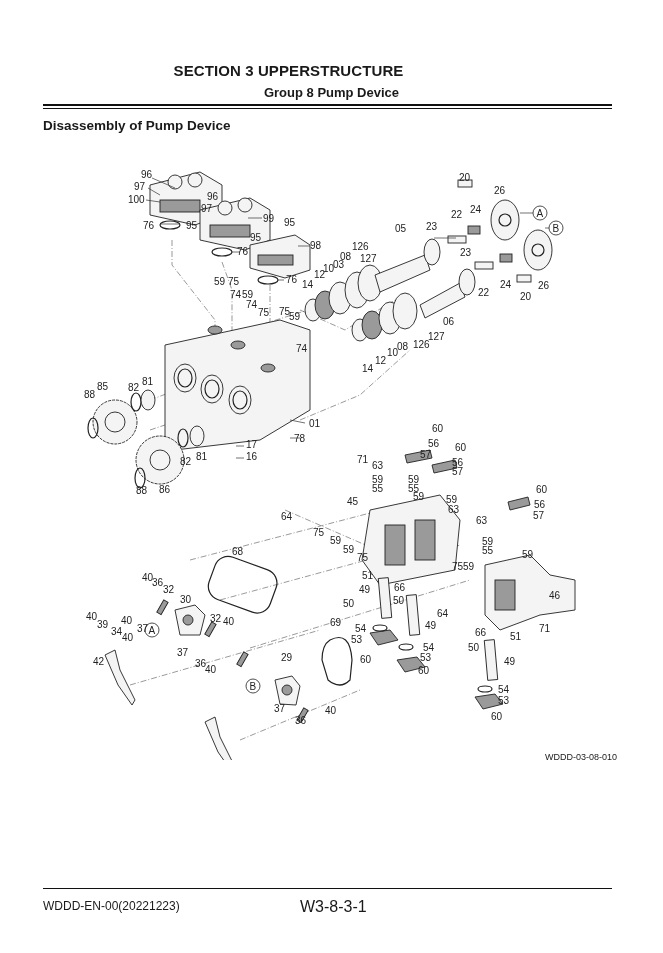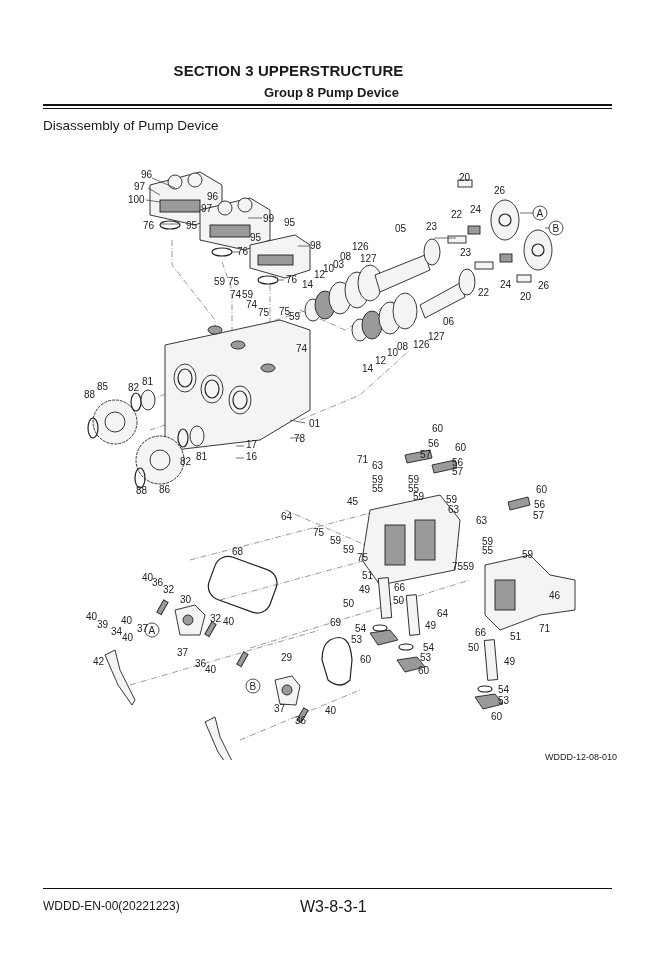--- a/index.html
+++ b/index.html
@@ -1,20 +1,20 @@
 <!DOCTYPE html>
 <html><head>
 <meta charset="utf-8">
 <style>
   html,body{margin:0;padding:0;background:#fff;}
   body{width:663px;height:953px;position:relative;overflow:hidden;font-family:"Liberation Sans",sans-serif;color:#1a1a1a;}
   .section-title{position:absolute;top:62px;left:0;width:577px;text-align:center;font-size:15px;font-weight:bold;letter-spacing:0.1px;}
   .group-title{position:absolute;top:85px;left:0;width:663px;text-align:center;font-size:13px;font-weight:bold;}
   .rule-thick{position:absolute;left:43px;width:569px;height:2px;background:#111;}
-  .page-heading{position:absolute;top:118px;left:43px;font-size:13.5px;font-weight:normal;}
+  .page-heading{position:absolute;top:118px;left:43px;font-size:13.5px;font-weight:bold;}
   #diagram{position:absolute;left:0;top:140px;width:663px;height:620px;}
   .fig-code{position:absolute;top:752px;left:545px;font-size:9px;}
   .footer-rule{position:absolute;top:888px;left:43px;width:569px;height:1px;background:#111;}
   .footer-left{position:absolute;top:899px;left:43px;font-size:12px;}
   .footer-center{position:absolute;top:898px;left:300px;font-size:16px;}
   svg text{font-family:"Liberation Sans",sans-serif;font-size:10px;fill:#222;}
   .ln{stroke:#333;stroke-width:0.7;fill:none;}
   .dash{stroke:#555;stroke-width:0.6;fill:none;stroke-dasharray:6 2 1 2;}
   .part{stroke:#222;stroke-width:0.9;fill:#f4f4f4;}
   .part-dark{stroke:#222;stroke-width:0.9;fill:#9a9a9a;}
@@ -348,17 +348,17 @@
     <text x="195" y="667">36</text>
     <text x="205" y="673">40</text>
     <text x="330" y="626">69</text>
     <text x="281" y="661">29</text>
     <text x="274" y="712">37</text>
     <text x="295" y="724">36</text>
     <text x="325" y="714">40</text>
   </g>
 </svg>
 
-<div class="fig-code">WDDD-12-08-010</div>
+<div class="fig-code">WDDD-03-08-010</div>
 
 <div class="footer-rule"></div>
 <div class="footer-left">WDDD-EN-00(20221223)</div>
 <div class="footer-center">W3-8-3-1</div>
 
 </body></html>

